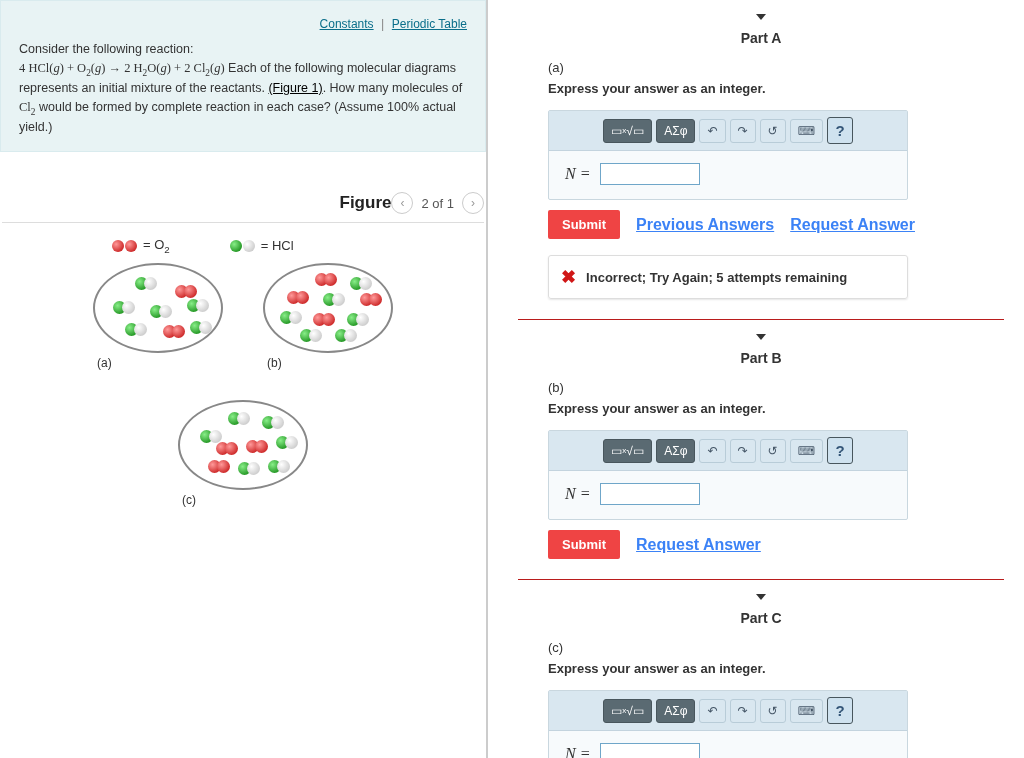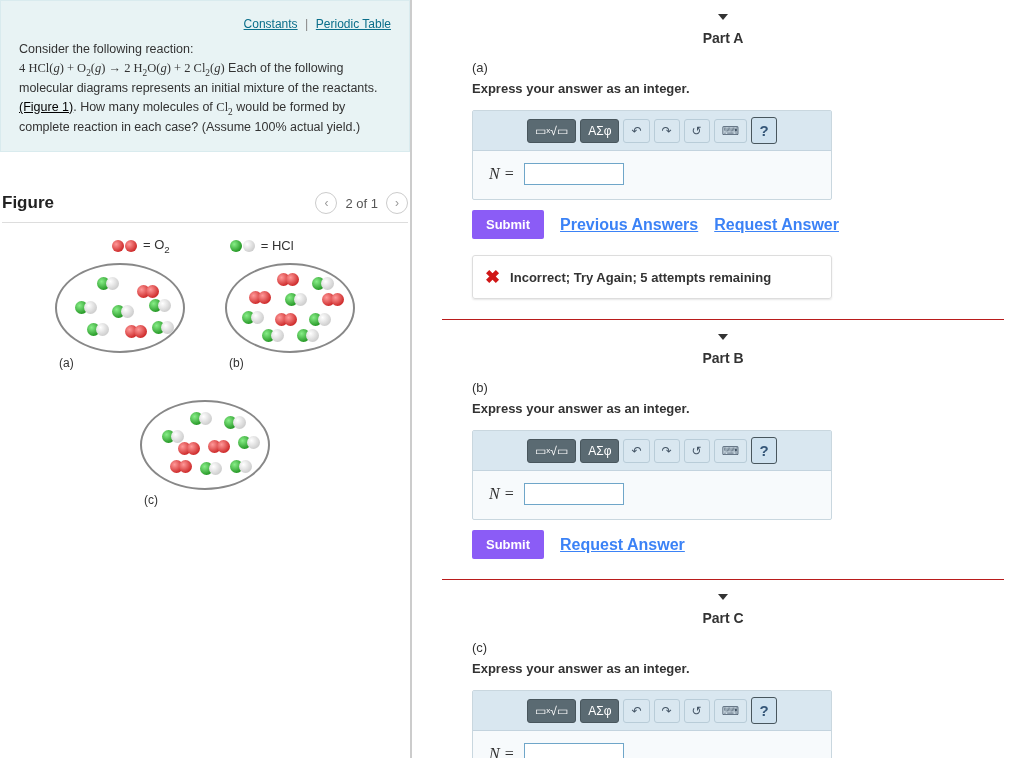--- a/index.html
+++ b/index.html
@@ -8,21 +8,21 @@
     font-family: Arial, Helvetica, sans-serif;
     font-size: 13px;
     color: #333;
     background: #fff;
     display: flex;
     height: 758px;
     width: 1024px;
     overflow: hidden;
   }
   .left {
-    width: 412px;
+    width: 488px;
     padding: 0;
     border-right: 2px solid #ccc;
   }
   .right {
     flex: 1;
     padding: 0 20px 0 30px;
     overflow-y: auto;
   }
   .intro {
     background: #e8f3f4;
@@ -43,21 +43,21 @@
   }
   .intro-links .sep {
     color: #888;
     margin: 0 4px;
   }
   .fig-section {
     padding: 10px 2px 10px 2px;
   }
   .fig-head {
     display: flex;
-    justify-content: space-between;
+    justify-content: flex-end;
     align-items: center;
     border-bottom: 1px solid #ddd;
     padding-bottom: 8px;
     margin-bottom: 14px;
   }
   .fig-head .title {
     font-size: 17px;
     font-weight: bold;
     color: #222;
   }
@@ -137,21 +137,21 @@
   }
   .tbtn.light { background:#d9e7f0; color:#456; border:1px solid #b8ccd8; }
   .tbtn.help { background:#cfe2ef; color:#357; font-weight:bold; font-size:15px; width:26px; }
   .eq-row { padding:12px 16px 0 16px; display:flex; align-items:center; gap:10px; font-style:italic;}
   .eq-row .var { font-style:italic; font-family: 'Times New Roman', serif; font-size:16px;}
   .eq-row input {
     width:100px; height:22px; border:1px solid #6fa6c9; padding:2px 4px; background:#fff;
   }
   .submit-row { display:flex; align-items:center; gap:16px; margin-top:4px;}
   .submit-btn {
-    background:#8b5cf6; color:#fff; font-weight:bold;
+    background:#ef4444; color:#fff; font-weight:bold;
     padding:7px 14px; font-size:13px; border:none; border-radius:2px;
   }
   .linkish { color:#3b82f6; text-decoration:underline; font-weight:bold; font-size:16px; }
   .feedback {
     border:1px solid #ddd; border-radius:3px;
     box-shadow: 0 1px 2px rgba(0,0,0,0.1);
     padding:10px 12px; margin-top:16px; width:360px;
     display:flex; align-items:center; gap:10px;
     font-weight:bold; font-size:13px;
   }

